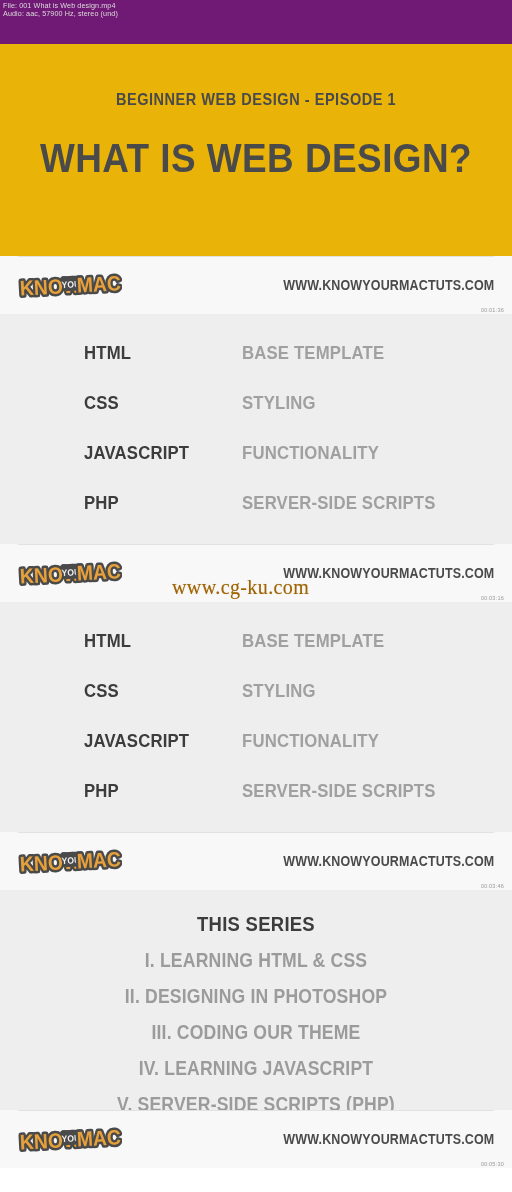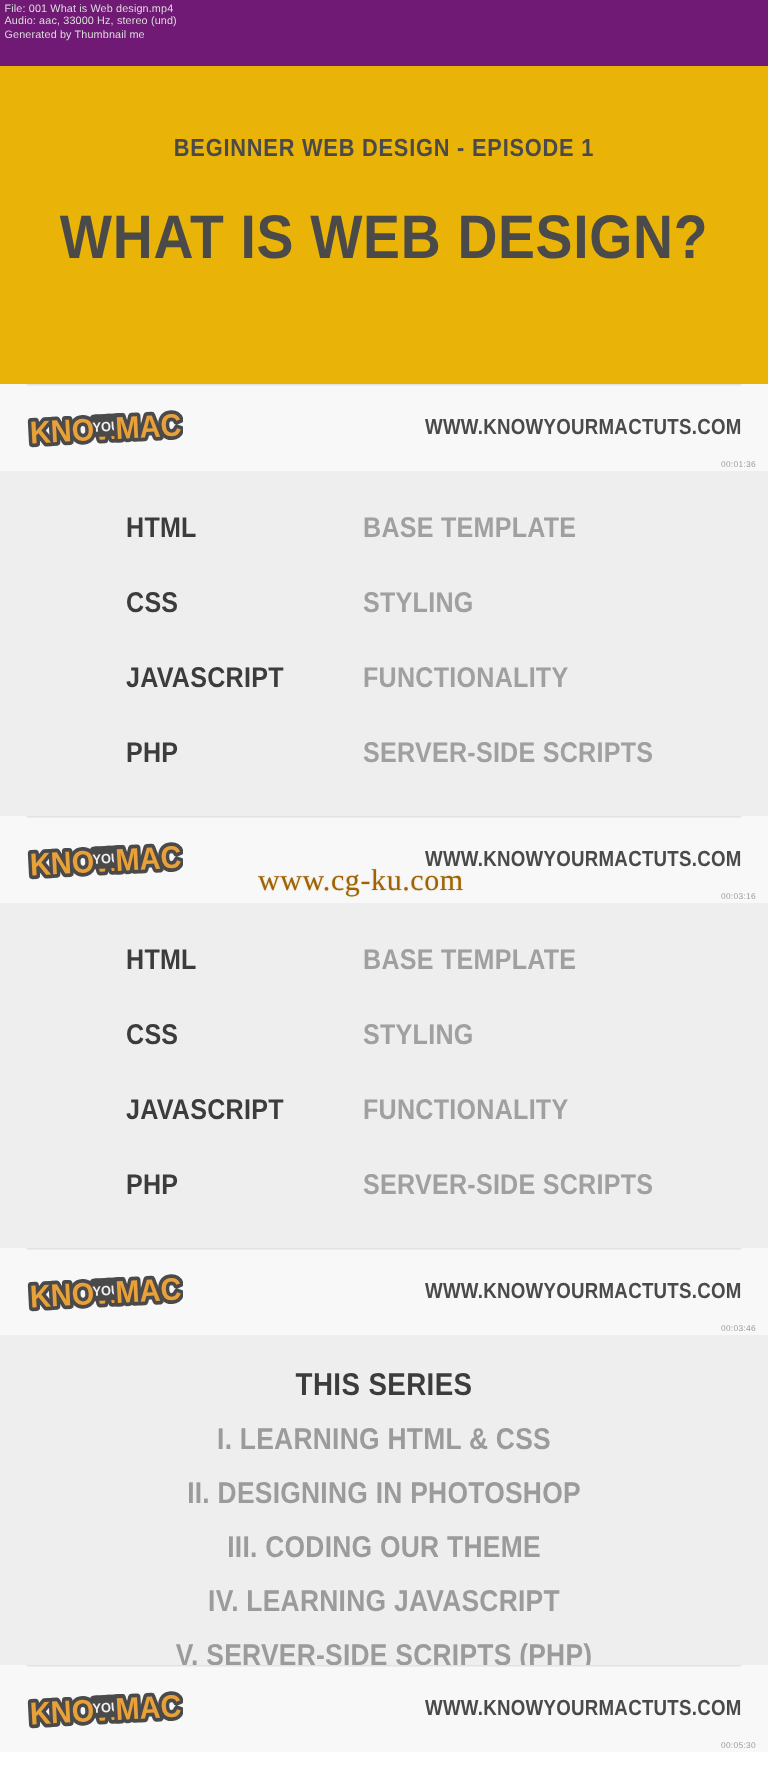--- a/index.html
+++ b/index.html
@@ -154,22 +154,21 @@
     z-index:50;
     pointer-events:none;
     text-shadow:0 0 1px rgba(160,140,0,.45);
   }
 </style>
 </head>
 <body>
 
 <div class="meta-header">
   <div class="meta-line">File: 001 What is Web design.mp4</div>
-  <div class="meta-line">Audio: aac, 33000 Hz, stereo (und)</div>
-  <div class="meta-line">Generated by Thumbnail me</div>
+  <div class="meta-line">Audio: aac, 57900 Hz, stereo (und)</div>
 </div>
 
 <div class="frame title-frame">
   <div class="eyebrow">BEGINNER WEB DESIGN - EPISODE 1</div>
   <div class="headline">WHAT IS WEB DESIGN?</div>
 </div>
 
 <div class="frame brandbar">
   <div class="hairline"></div>
   <div class="inner">

